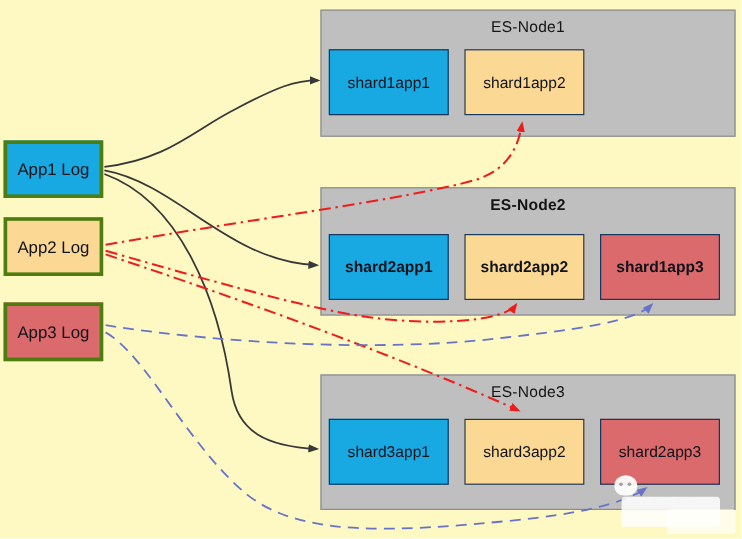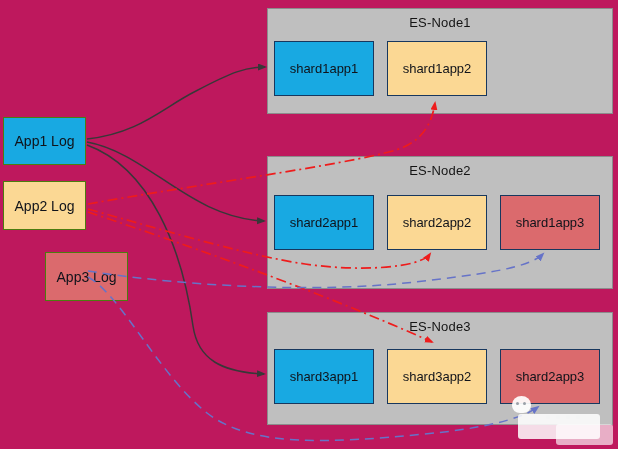--- a/index.html
+++ b/index.html
@@ -1,34 +1,34 @@
 <!DOCTYPE html>
 <html><head>
 <meta charset="utf-8">
 <style>
   html,body{margin:0;padding:0;background:#ffffff;}
   .canvas{
-    position:relative;width:618px;height:449px;background:#be185d;overflow:hidden;
+    position:relative;width:618px;height:449px;background:#fef9c3;overflow:hidden;
     font-family:"Liberation Sans", sans-serif;color:#111;
   }
   .edges{position:absolute;left:0;top:0;width:618px;height:449px;z-index:5;pointer-events:none;}
   .node{
     position:absolute;left:267px;width:346px;background:#bfbfbf;border:1px solid #8c8c8c;
     box-sizing:border-box;z-index:1;
   }
   .node-title{
     text-align:center;padding-top:6px;font-size:13px;color:#141414;letter-spacing:.2px;
   }
   .shard{
     position:absolute;width:100px;height:55px;border:1px solid #17375e;box-sizing:border-box;
     display:flex;align-items:center;justify-content:center;
     font-size:13px;line-height:19px;color:#10131a;
   }
   .source{
-    position:absolute;left:3px;width:83px;height:48px;border:1px solid #4d7c0f;box-sizing:border-box;
+    position:absolute;left:3px;width:83px;height:48px;border:3px solid #4d7c0f;box-sizing:border-box;
     display:flex;align-items:center;justify-content:center;font-size:14px;color:#10131a;z-index:2;
   }
   .fill-blue{background:#18a9e2;}
   .fill-orange{background:#fbd894;}
   .fill-red{background:#db6a6d;}
   
   .wm{position:absolute;z-index:8;pointer-events:none;}
   .wm-ghost{
     left:512px;top:396px;width:19px;height:17px;background:rgba(255,255,255,.92);
     border-radius:50% 50% 42% 42%;
@@ -55,21 +55,21 @@
     <div class="shard fill-blue" style="left:6px;top:32px;">
       <div>shard1</div>
       <div>app1</div>
     </div>
     <div class="shard fill-orange" style="left:119px;top:32px;">
       <div>shard1</div>
       <div>app2</div>
     </div>
   </div>
 
-  <div class="node" style="top:156px;height:133px;">
+  <div class="node" style="top:156px;height:107px;font-weight:bold;">
     <div class="node-title">ES-Node2</div>
     <div class="shard fill-blue" style="left:6px;top:38px;">
       <div>shard2</div>
       <div>app1</div>
     </div>
     <div class="shard fill-orange" style="left:119px;top:38px;">
       <div>shard2</div>
       <div>app2</div>
     </div>
     <div class="shard fill-red" style="left:232px;top:38px;">
@@ -93,21 +93,21 @@
       <div>app3</div>
     </div>
   </div>
 
   <div class="source fill-blue" style="top:117px;">
     <span>App1 Log</span>
   </div>
   <div class="source fill-orange" style="top:181px;height:49px;">
     <span>App2 Log</span>
   </div>
-  <div class="source fill-red" style="top:252px;height:49px;margin-left:42px;">
+  <div class="source fill-red" style="top:252px;height:49px;">
     <span>App3 Log</span>
   </div>
 
   <svg class="edges" viewBox="0 0 618 449">
     <defs>
       <marker id="arrBlack" markerUnits="userSpaceOnUse" markerWidth="10" markerHeight="8" refX="7" refY="3.5" orient="auto">
         <path d="M0 0 L9 3.5 L0 7 Z" fill="#383838"></path>
       </marker>
       <marker id="arrRed" markerUnits="userSpaceOnUse" markerWidth="10" markerHeight="8" refX="7" refY="3.5" orient="auto">
         <path d="M0 0 L9 3.5 L0 7 Z" fill="#ee1c1c"></path>

